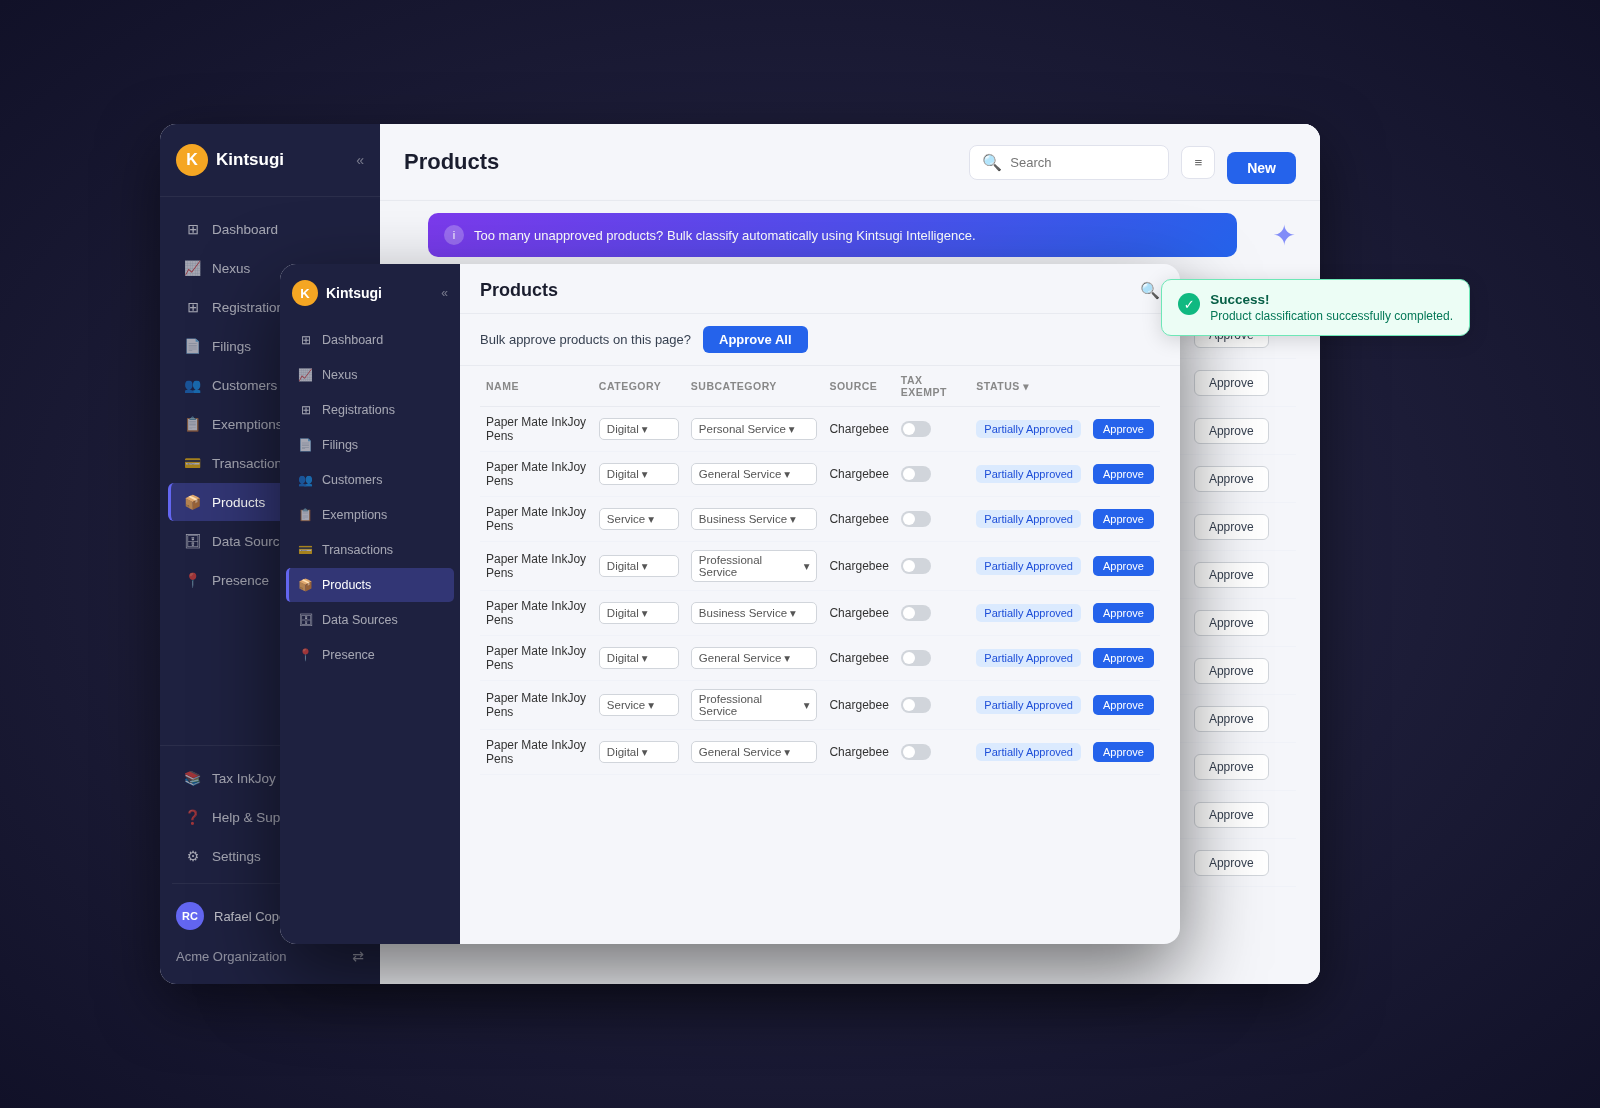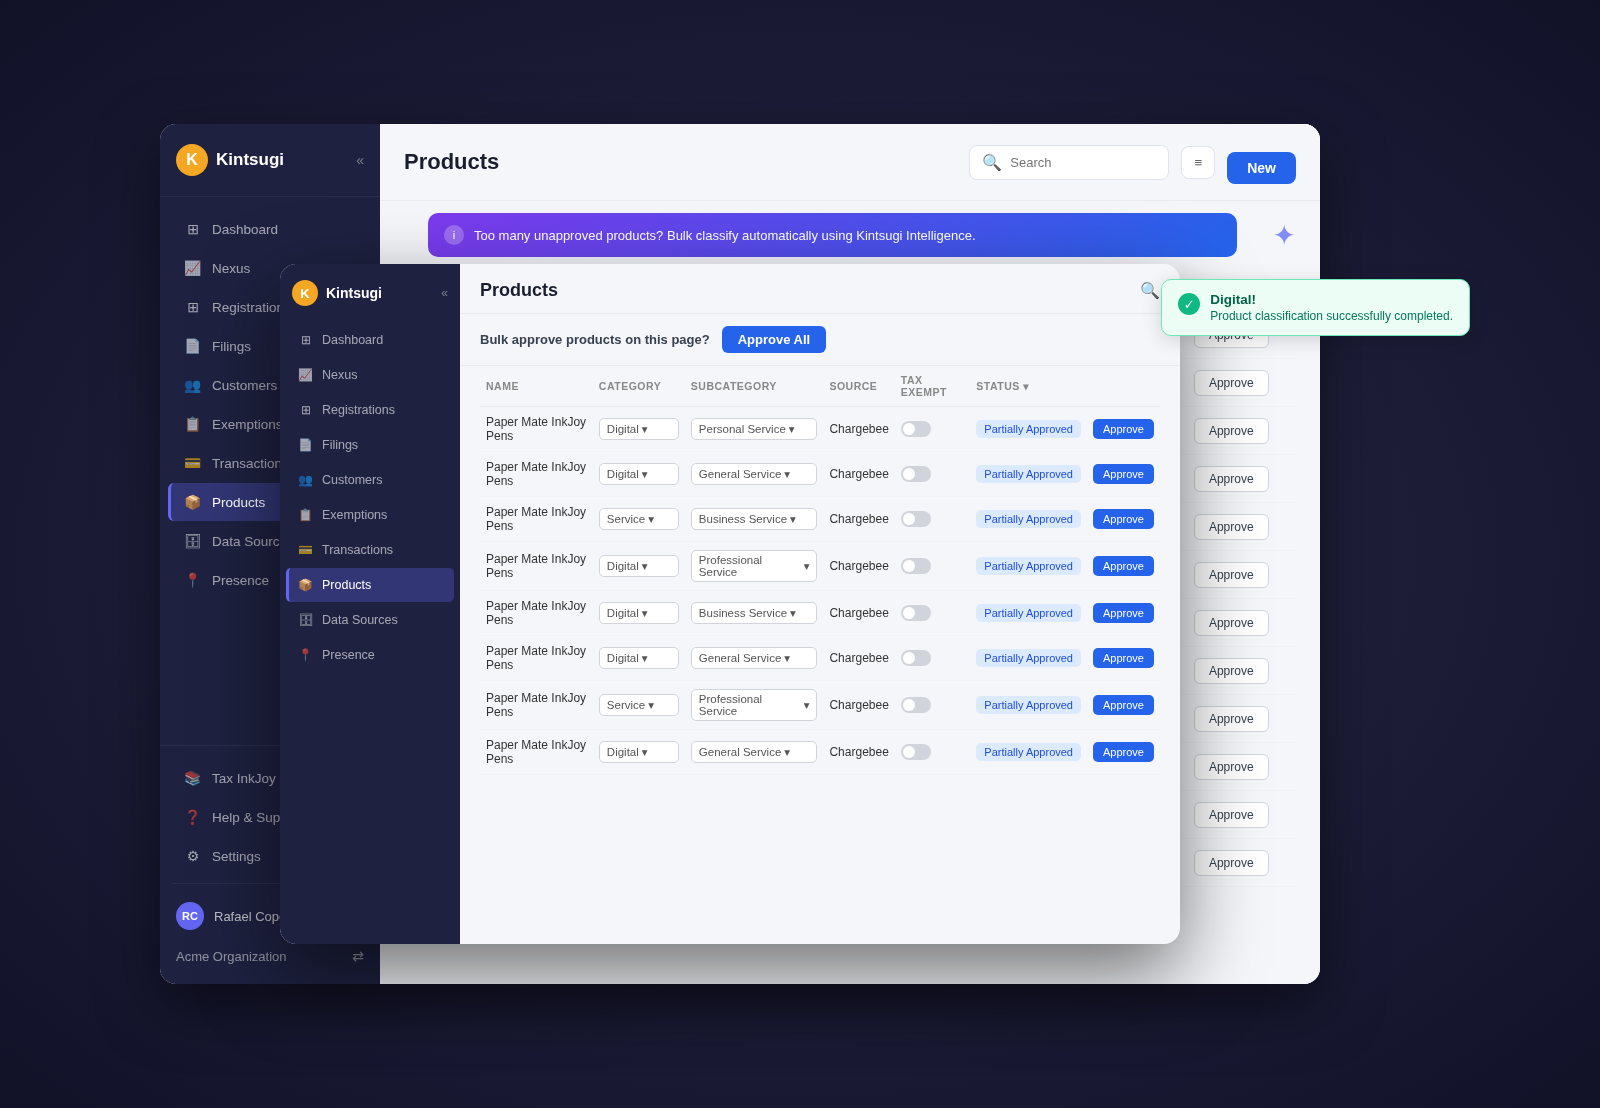--- a/index.html
+++ b/index.html
@@ -435,21 +435,20 @@
       display: flex;
       align-items: center;
       gap: 12px;
       padding: 12px 20px;
       border-bottom: 1px solid #e8eaf0;
     }
 
     .bulk-bar-text {
       font-size: 13px;
       color: #374151;
-      font-weight: bold;
     }
 
     .approve-all-btn {
       background: #2563eb;
       color: white;
       border: none;
       border-radius: 6px;
       padding: 6px 16px;
       font-size: 13px;
       font-weight: 600;
@@ -1297,18 +1296,18 @@
     </tr>
             </tbody>
         </table>
       </div>
     </div>
   </div>
 
   <div class="success-toast">
     <div class="toast-check">✓</div>
     <div>
-      <div class="toast-title">Digital!</div>
+      <div class="toast-title">Success!</div>
       <div class="toast-msg">Product classification successfully completed.</div>
     </div>
   </div>
 
 </div>
 
 </body></html>

